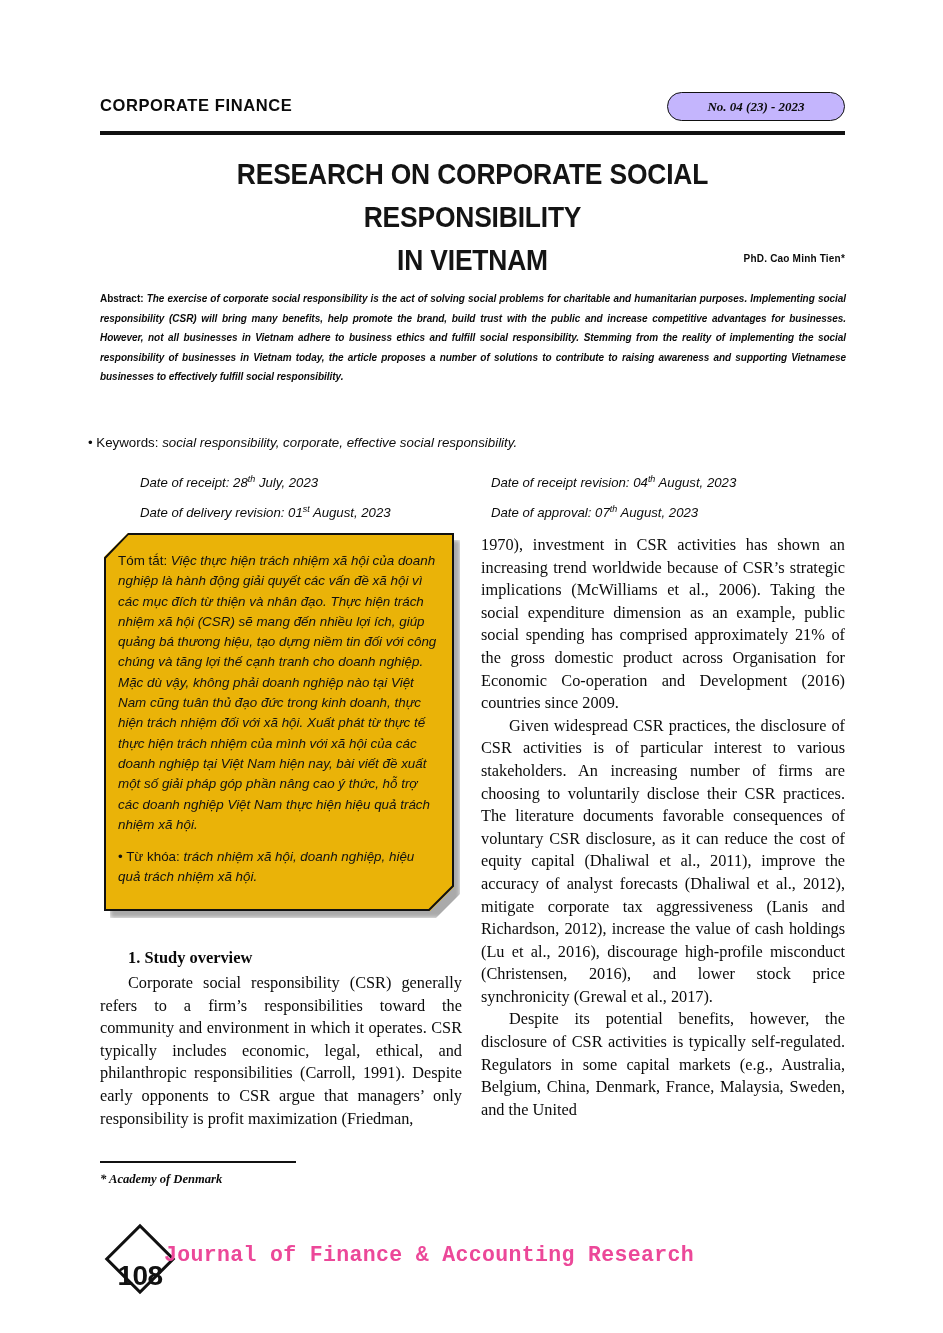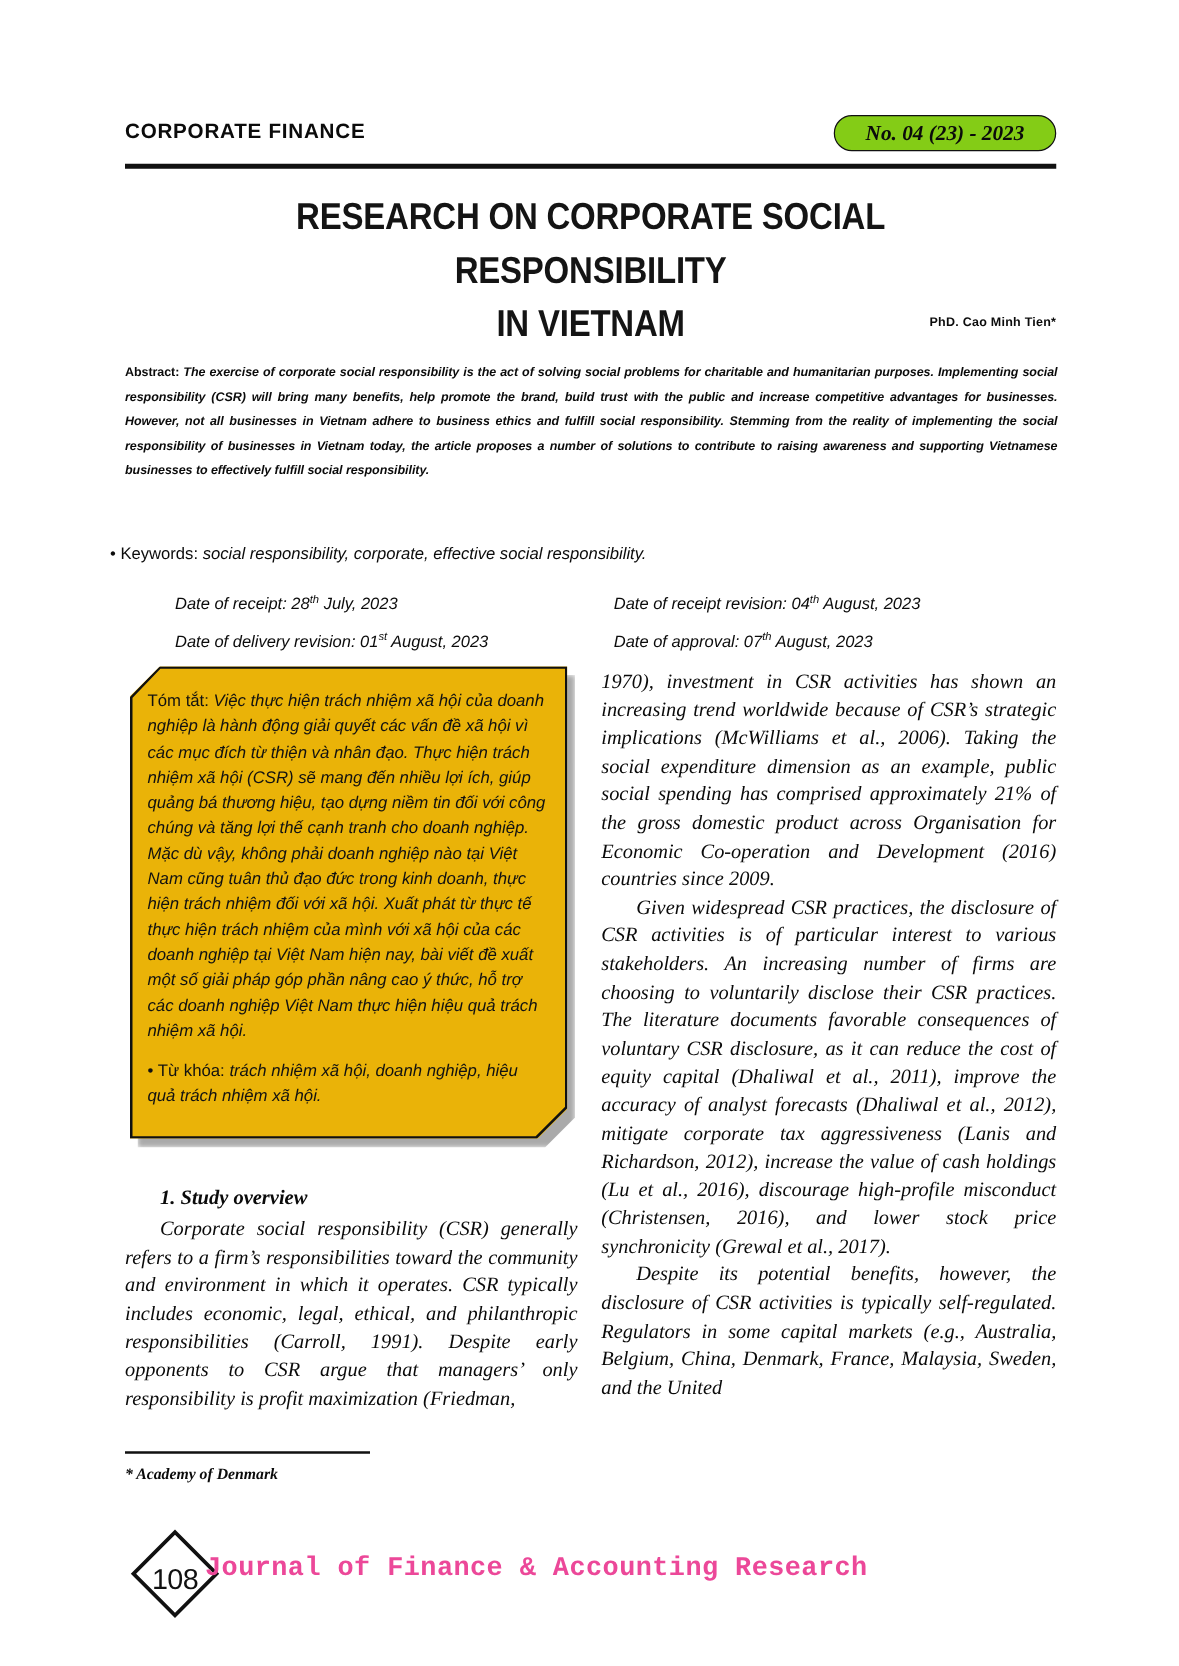--- a/index.html
+++ b/index.html
@@ -49,25 +49,25 @@
     min-width: 178px;
     height: 29px;
     border: 1.6px solid #111;
     border-radius: 16px;
     display: flex;
     align-items: center;
     justify-content: center;
     font-family: "Liberation Serif", serif;
     font-style: italic;
     font-weight: bold;
-    font-size: 17px;
+    font-size: 13px;
     padding: 0 14px;
     box-sizing: border-box;
     white-space: nowrap;
-    background: #84cc16;
+    background: #c4b5fd;
   }
   .header-rule {
     position: absolute;
     left: 100px;
     top: 131px;
     width: 745px;
     height: 4px;
     background: #111;
   }
 
@@ -197,21 +197,20 @@
   .viet-inner p.kw { margin-top: 12px; }
 
   
   .col {
     position: absolute;
     font-family: "Liberation Serif", serif;
     font-size: 16.3px;
     line-height: 22.6px;
     text-align: justify;
     color: #0a0a0a;
-    font-style: italic;
   }
   .col p {
     margin: 0;
     text-indent: 28px;
   }
   .col p.noind { text-indent: 0; }
   .col h2 {
     margin: 0 0 2px 0;
     font-size: 16.4px;
     font-weight: bold;
@@ -262,29 +261,29 @@
     left: 12px;
     top: 12px;
     width: 50px;
     height: 50px;
     border: 3.2px solid #111;
     transform: rotate(45deg);
     box-sizing: border-box;
   }
   .pagenum-text {
     position: absolute;
-    left: 0; top: 4px;
+    left: 0; top: 17px;
     width: 74px;
     height: 74px;
     display: flex;
     align-items: center;
     justify-content: center;
     font-family: "Liberation Sans", sans-serif;
-    font-size: 23px;
-    font-weight: normal;
+    font-size: 28px;
+    font-weight: bold;
     letter-spacing: -0.5px;
     color: #111;
   }
   .journal-title {
     position: absolute;
     left: 164px;
     top: 1243px;
     font-family: Liberation Mono, monospace;
     font-weight: bold;
     font-size: 21.5px;

